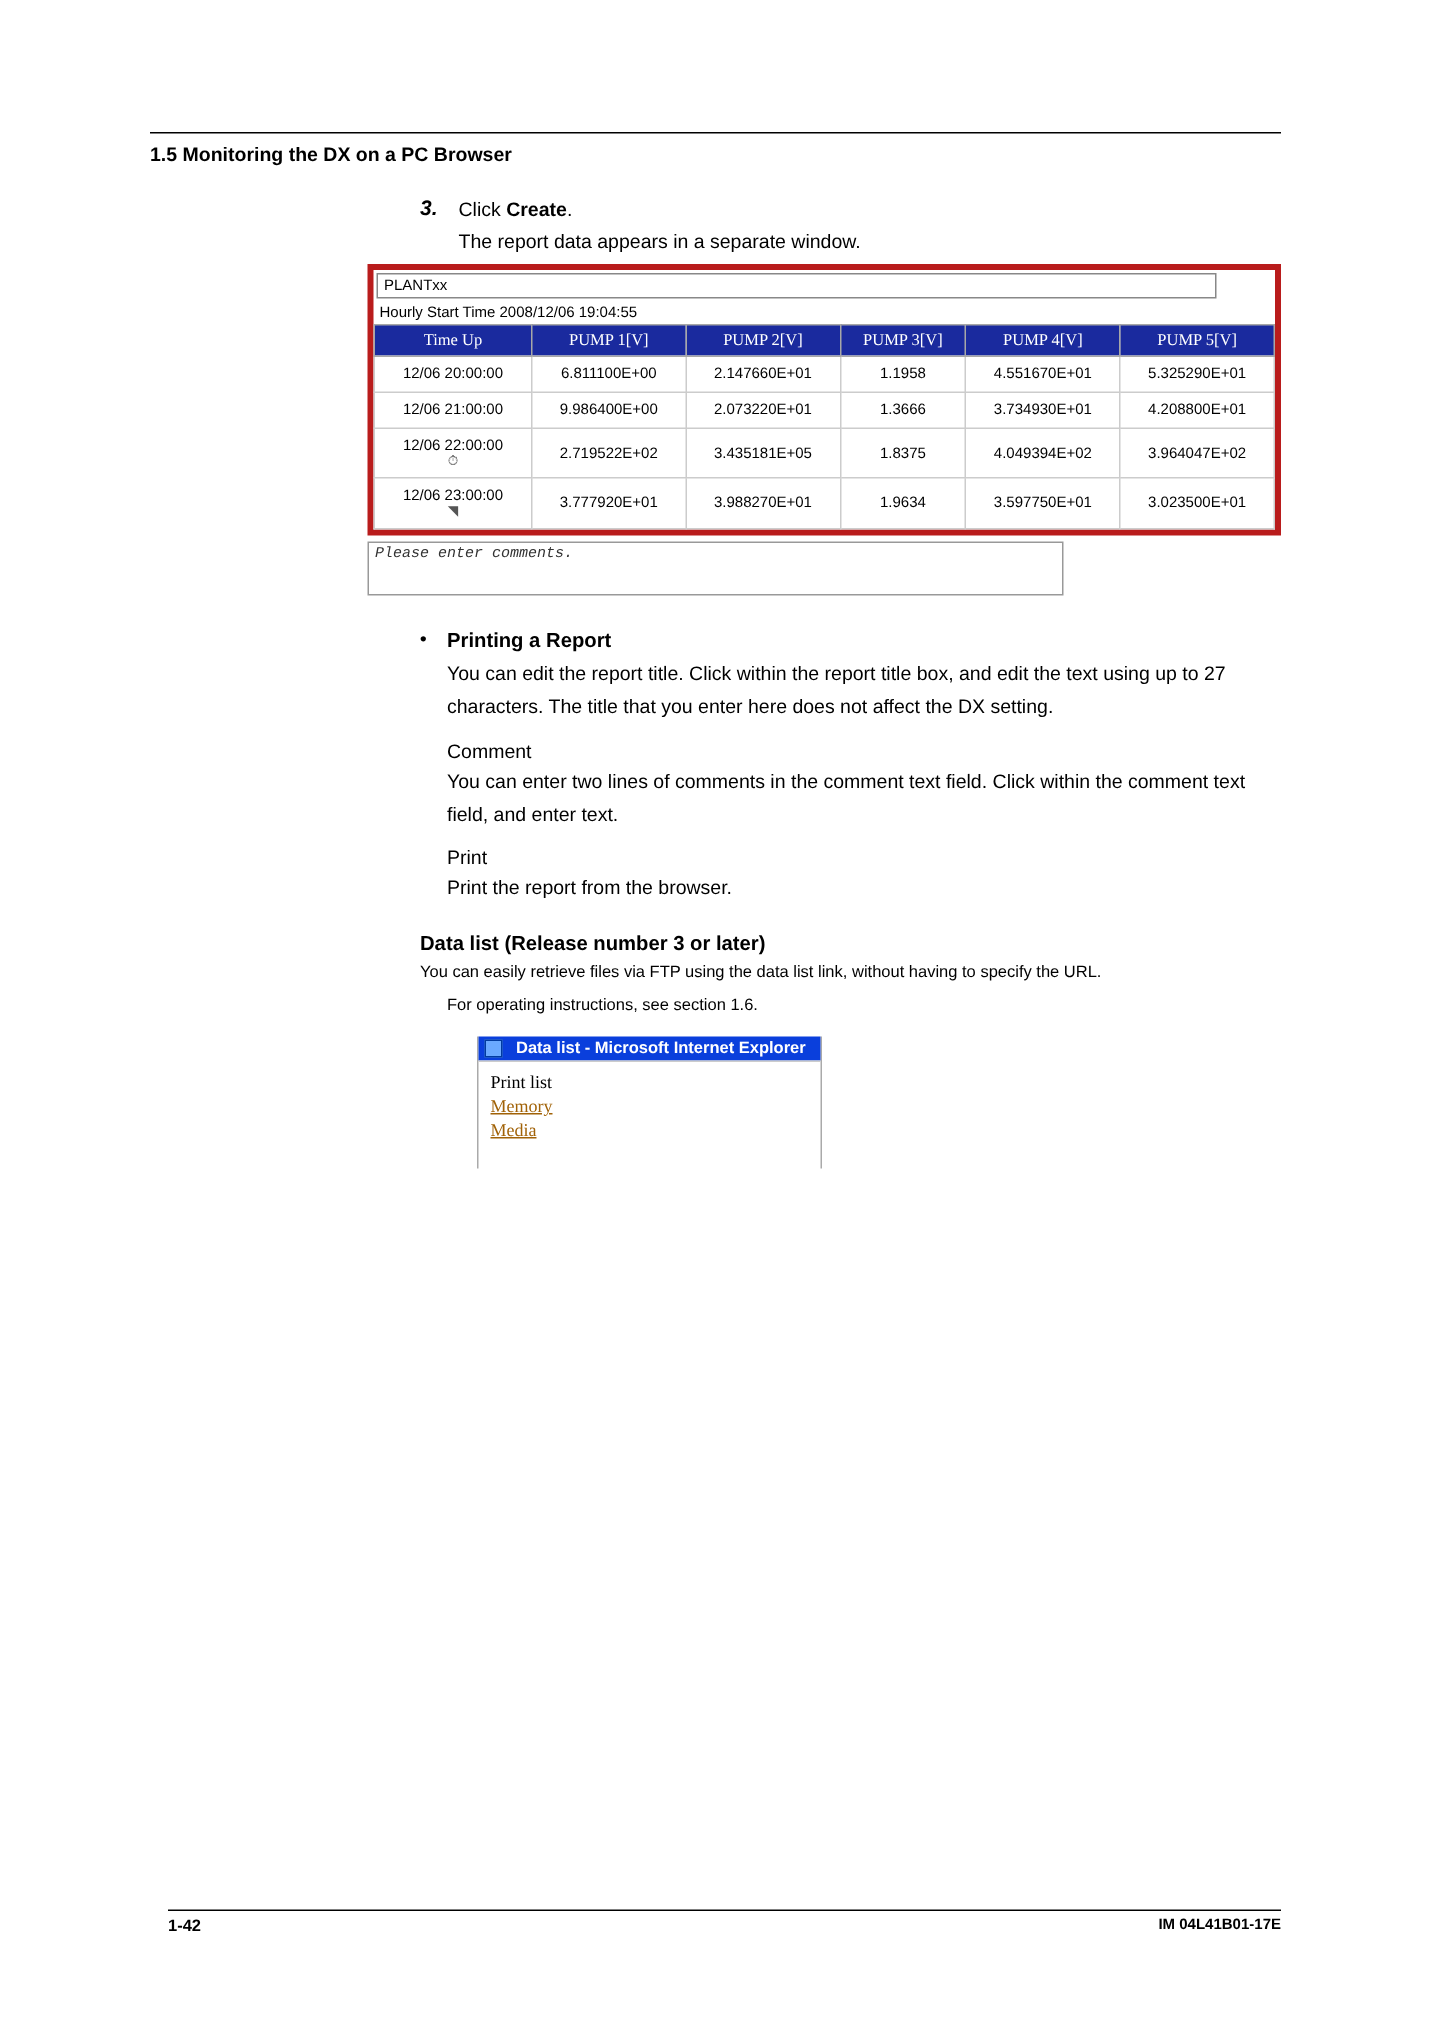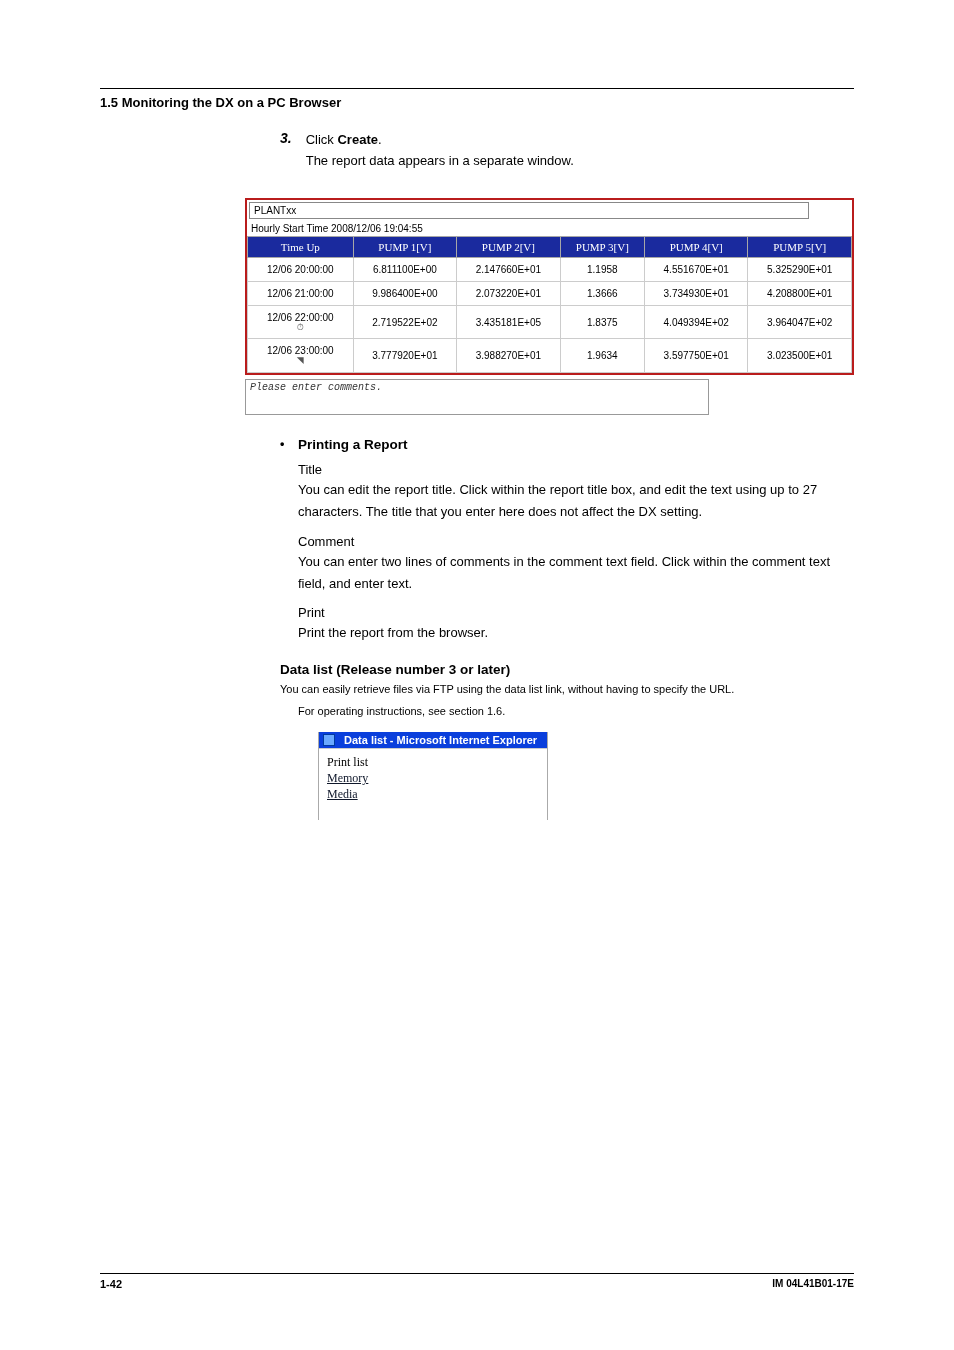--- a/index.html
+++ b/index.html
@@ -37,22 +37,22 @@
       font-style: italic;
       font-weight: bold;
       font-size: 14px;
     }
     .step-text {
       font-size: 13px;
       line-height: 1.6;
     }
     .bold { font-weight: bold; }
     .report-box {
-      margin: 26px 0 0 145px;
-      border: 2px solid #b91c1c;
+      margin: 4px 0 0 145px;
+      border: 4px solid #b91c1c;
       background: #fff;
       font-family: Arial, sans-serif;
       font-size: 10px;
     }
     .report-title-input {
       border: 1px solid #888;
       padding: 2px 4px;
       margin: 2px;
       display:inline-block;
       width: 560px;
@@ -154,29 +154,29 @@
       display:inline-block;
       border:1px solid #013a9f;
     }
     .datalist-body {
       padding: 6px 8px 18px 8px;
       font-family: 'Times New Roman', serif;
       font-size: 12px;
       border-top:1px solid #ccc;
     }
     .datalist-body a {
-      color: #0f172a;
+      color: #a16207;
       text-decoration: underline;
       display:block;
       margin-top:1px;
     }
     .footer {
       position: absolute;
       bottom: 60px;
-      left: 100px;
+      left: 112px;
       right: 100px;
     }
     .footer-rule {
       border:none;
       border-top:1px solid #000;
       margin:0 0 4px 0;
     }
     .footer-row {
       display:flex;
       justify-content:space-between;
@@ -253,21 +253,20 @@
     </table>
   </div>
   <div class="comment-box">Please enter comments.</div>
 
   <div class="indent">
     <div class="bullet-row">
       <div class="bullet-dot">•</div>
       <div class="bullet-heading">Printing a Report</div>
     </div>
     <div class="sub-block">
-      <div class="sub-label">Title</div>
       <div class="sub-para">You can edit the report title. Click within the report title box, and edit the text using up to 27 characters. The title that you enter here does not affect the DX setting.</div>
 
       <div class="sub-label">Comment</div>
       <div class="sub-para">You can enter two lines of comments in the comment text field. Click within the comment text field, and enter text.</div>
 
       <div class="sub-label">Print</div>
       <div class="sub-para">Print the report from the browser.</div>
     </div>
 
     <div class="h3-like">Data list (Release number 3 or later)</div>

